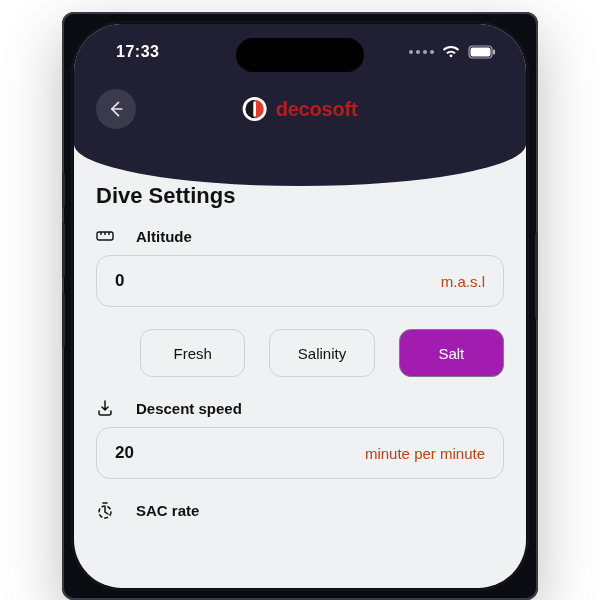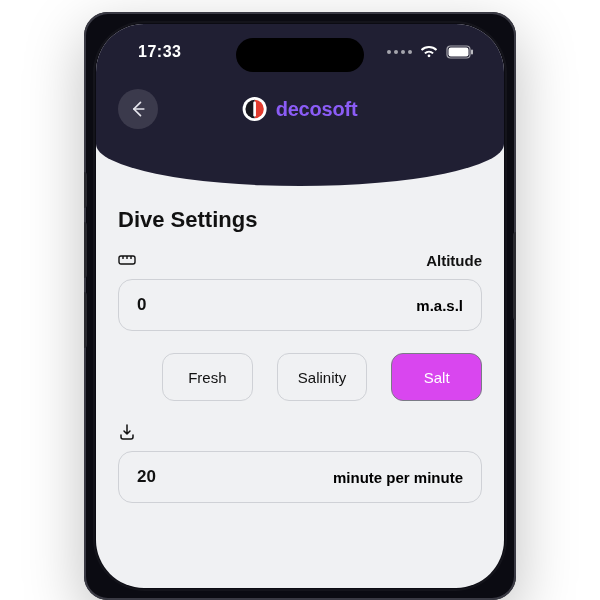--- a/index.html
+++ b/index.html
@@ -7,23 +7,23 @@
     background: #ffffff;
     width: 600px;
     height: 600px;
     font-family: -apple-system, "SF Pro Display", "Segoe UI", Arial, sans-serif;
     display: flex;
     justify-content: center;
     overflow: hidden;
   }
   .phone {
     position: relative;
-    width: 432px;
+    width: 476px;
     margin-top: 12px;
-    border-radius: 24px;
+    border-radius: 12px;
     background: #0b0b12;
     box-shadow: 0 20px 60px rgba(0,0,0,0.25), inset 0 0 0 2px #3a3a44;
     overflow: hidden;
   }
   .phone::before {
     content: "";
     position: absolute;
     inset: 9px;
     border-radius: 52px;
     box-shadow: inset 0 0 0 2px rgba(255,255,255,0.04);
@@ -101,65 +101,64 @@
   .brand {
     position: absolute;
     left: 50%; transform: translateX(-50%);
     display: flex; align-items: center; gap: 9px;
   }
   .brand-logo {
     width: 24px; height: 24px; border-radius: 12px;
     background: #fff;
     display:flex; align-items:center; justify-content:center;
   }
-  .brand-text { color:#8b5cf6; font-weight:600; font-size:20px; letter-spacing:-0.2px; }
+  .brand-text { color:#b91c1c; font-weight:600; font-size:20px; letter-spacing:-0.2px; }
 
   .content {
     position: absolute;
     top: 155px; left: 0; right: 0; bottom: 0;
     padding: 0 22px;
     overflow: hidden;
-    margin-top: 24px;
   }
   .page-title {
     font-size: 22px; font-weight: 700; color: #111; margin: 4px 0 18px;
   }
   .field-label {
-    display: flex; align-items: center; gap: 4px;
-    font-size: 15px; font-weight: 600; color: #111; margin: 0 0 10px; justify-content: space-between;
+    display: flex; align-items: center; gap: 22px;
+    font-size: 15px; font-weight: 600; color: #111; margin: 0 0 10px;
   }
   .field-label .licon { width:18px; height:18px; display:flex; align-items:center; justify-content:center; color:#111; }
   .input-box {
     background: #f0f1f3;
     border: 1.5px solid #cfd1d6;
     border-radius: 14px;
     height: 52px;
     display: flex; align-items: center;
     padding: 0 18px;
     font-size: 17px;
     margin-bottom: 22px;
   }
   .input-val { font-weight: 600; color:#111; }
-  .input-unit { margin-left:auto; color:#000000; font-size:15px; font-weight:700; }
+  .input-unit { margin-left:auto; color:#c2410c; font-size:15px; font-weight:400; }
 
   .seg {
     display:flex; gap:24px; margin-bottom:22px;padding-left:44px;
   }
   .seg-btn {
     flex: 1 1 0;
     height: 48px;
     border-radius: 12px;
     border: 1.5px solid #cfd1d6;
     background: #f0f1f3;
     display:flex; align-items:center; justify-content:center;
     font-size: 15px; font-weight:500; color:#111;
     cursor:pointer;
   }
   .seg-btn.active {
-    background: #d946ef; border-color:#7a7b85; color:#fff;
+    background: #a21caf; border-color:#7a7b85; color:#fff;
   }
 </style>
 </head>
 <body>
 
 <div class="phone">
   <div class="side-btn side-l1"></div>
   <div class="side-btn side-l2"></div>
   <div class="side-btn side-l3"></div>
   <div class="side-btn side-r"></div>
@@ -241,21 +240,31 @@
             <span>Salt</span>
           </div>
       </div>
 
       <div class="field-label">
         <span class="licon">
           <svg width="18" height="18" viewBox="0 0 18 18">
               <path d="M9 2v9m0 0l-3-3m3 3l3-3M3 12v2a2 2 0 002 2h8a2 2 0 002-2v-2" fill="none" stroke="#111" stroke-width="1.5" stroke-linecap="round" stroke-linejoin="round"></path>
             </svg>
         </span>
+        <span>Descent speed</span>
       </div>
       <div class="input-box">
         <span class="input-val">20</span>
         <span class="input-unit">minute per minute</span>
       </div>
 
+      <div class="field-label">
+        <span class="licon">
+          <svg width="18" height="18" viewBox="0 0 18 18">
+              <circle cx="9" cy="11" r="6" fill="none" stroke="#111" stroke-width="1.5" stroke-dasharray="4 2"></circle>
+              <path d="M9 6v5l3 2M7 2h4" fill="none" stroke="#111" stroke-width="1.5" stroke-linecap="round"></path>
+            </svg>
+        </span>
+        <span>SAC rate</span>
+      </div>
     </div>
   </div>
 </div>
 
 </body></html>

